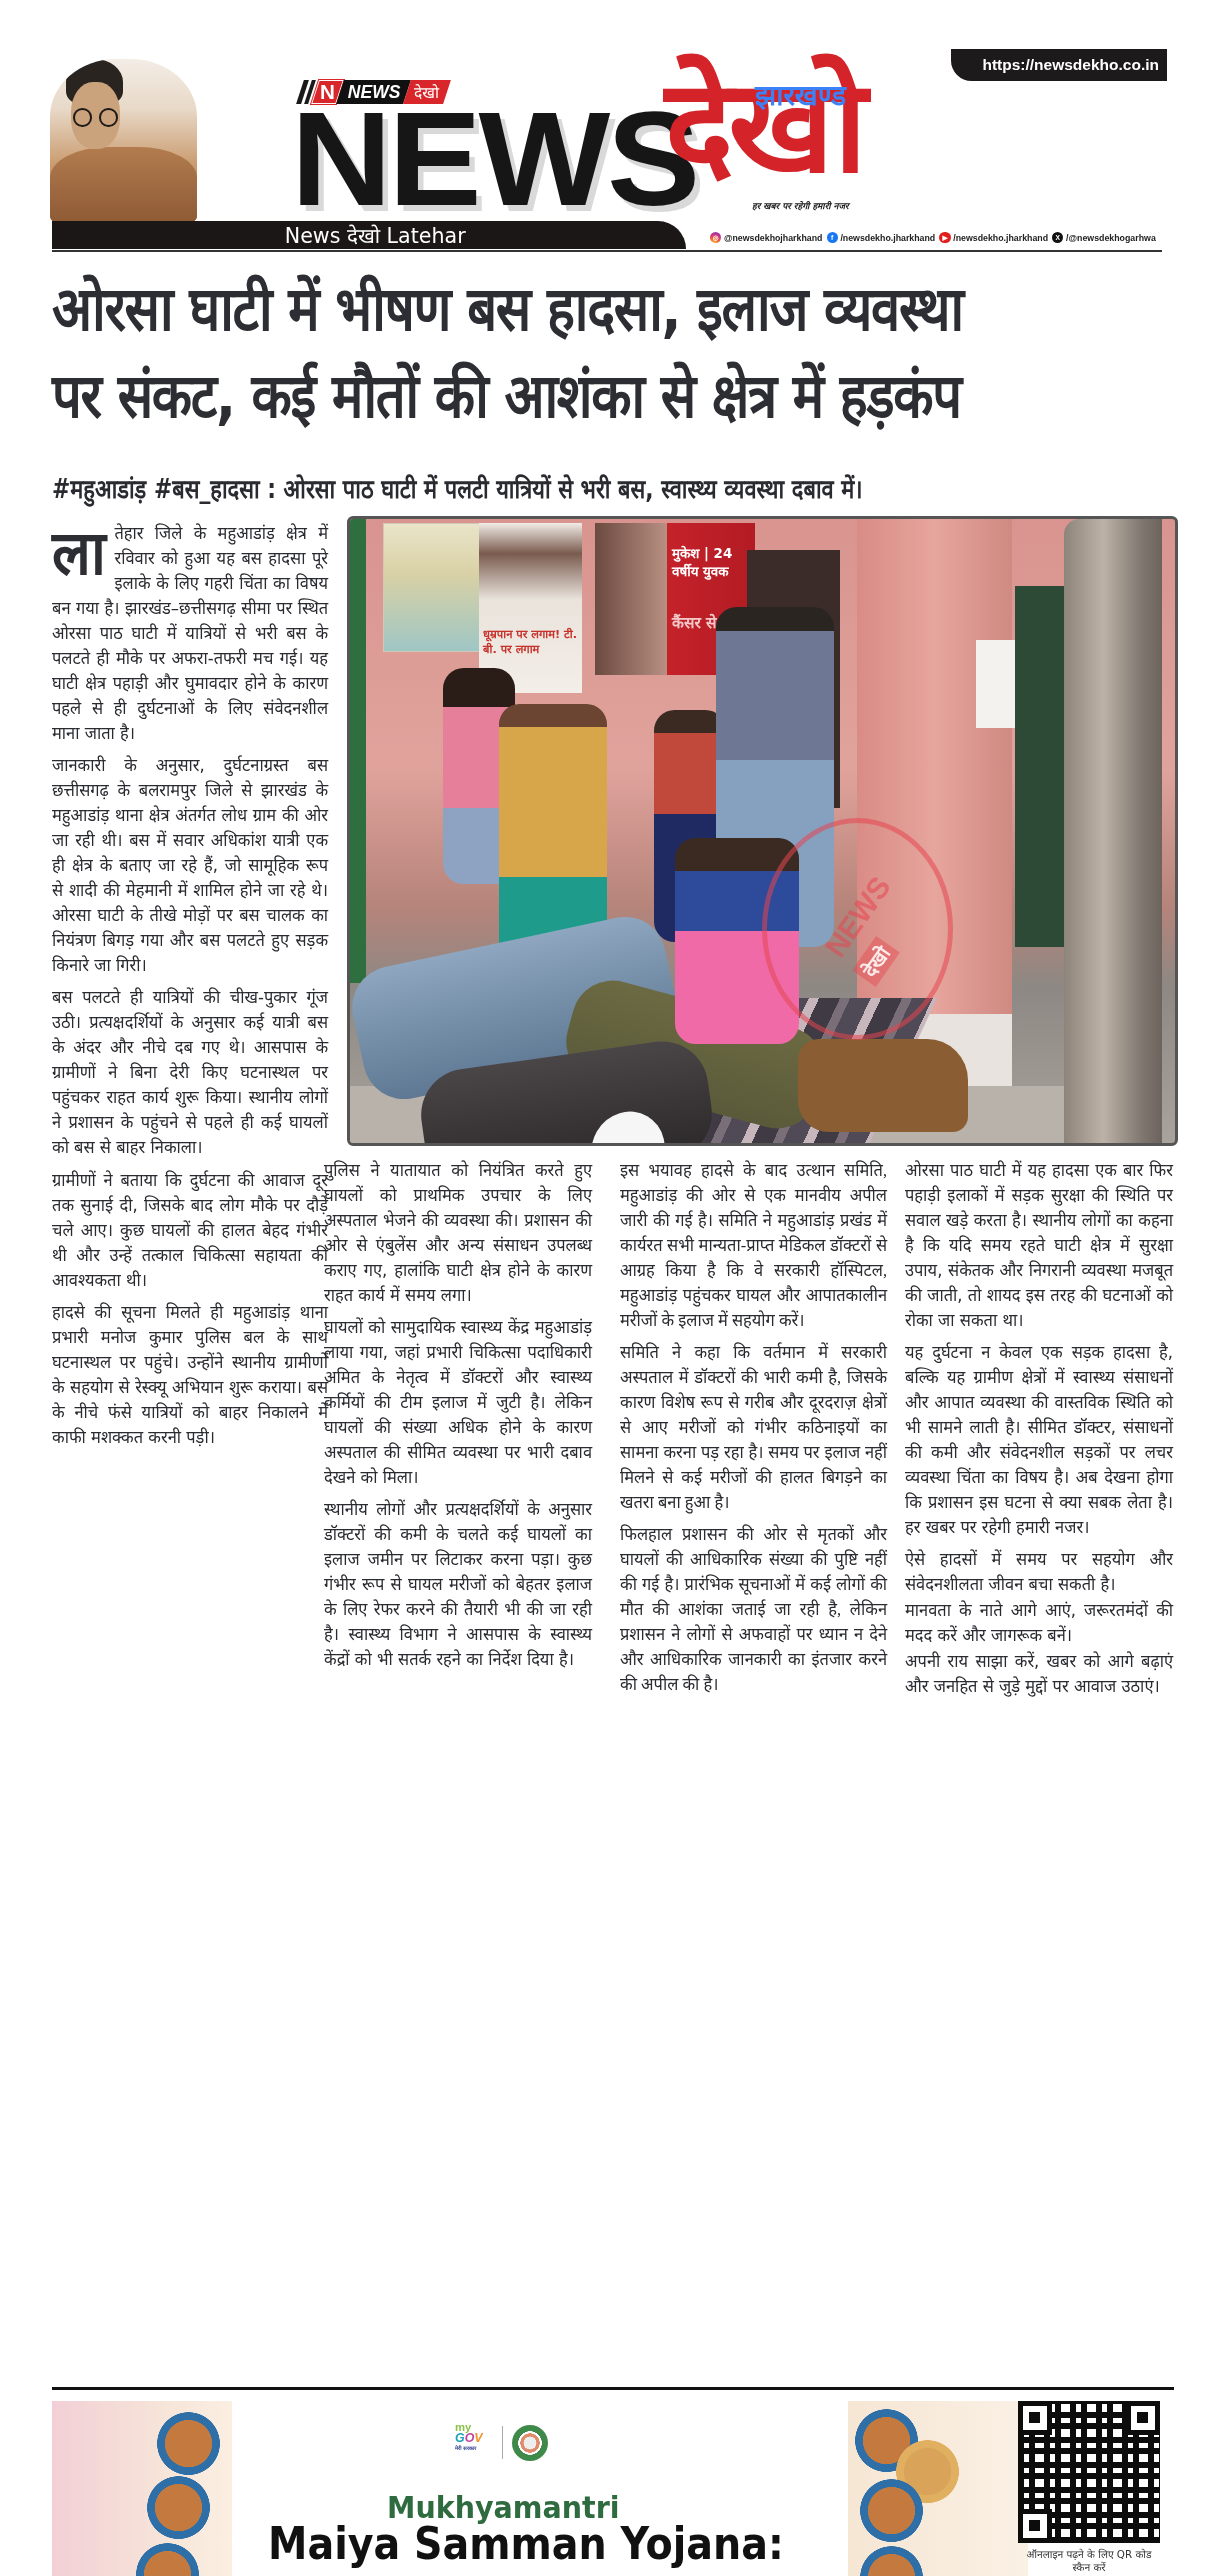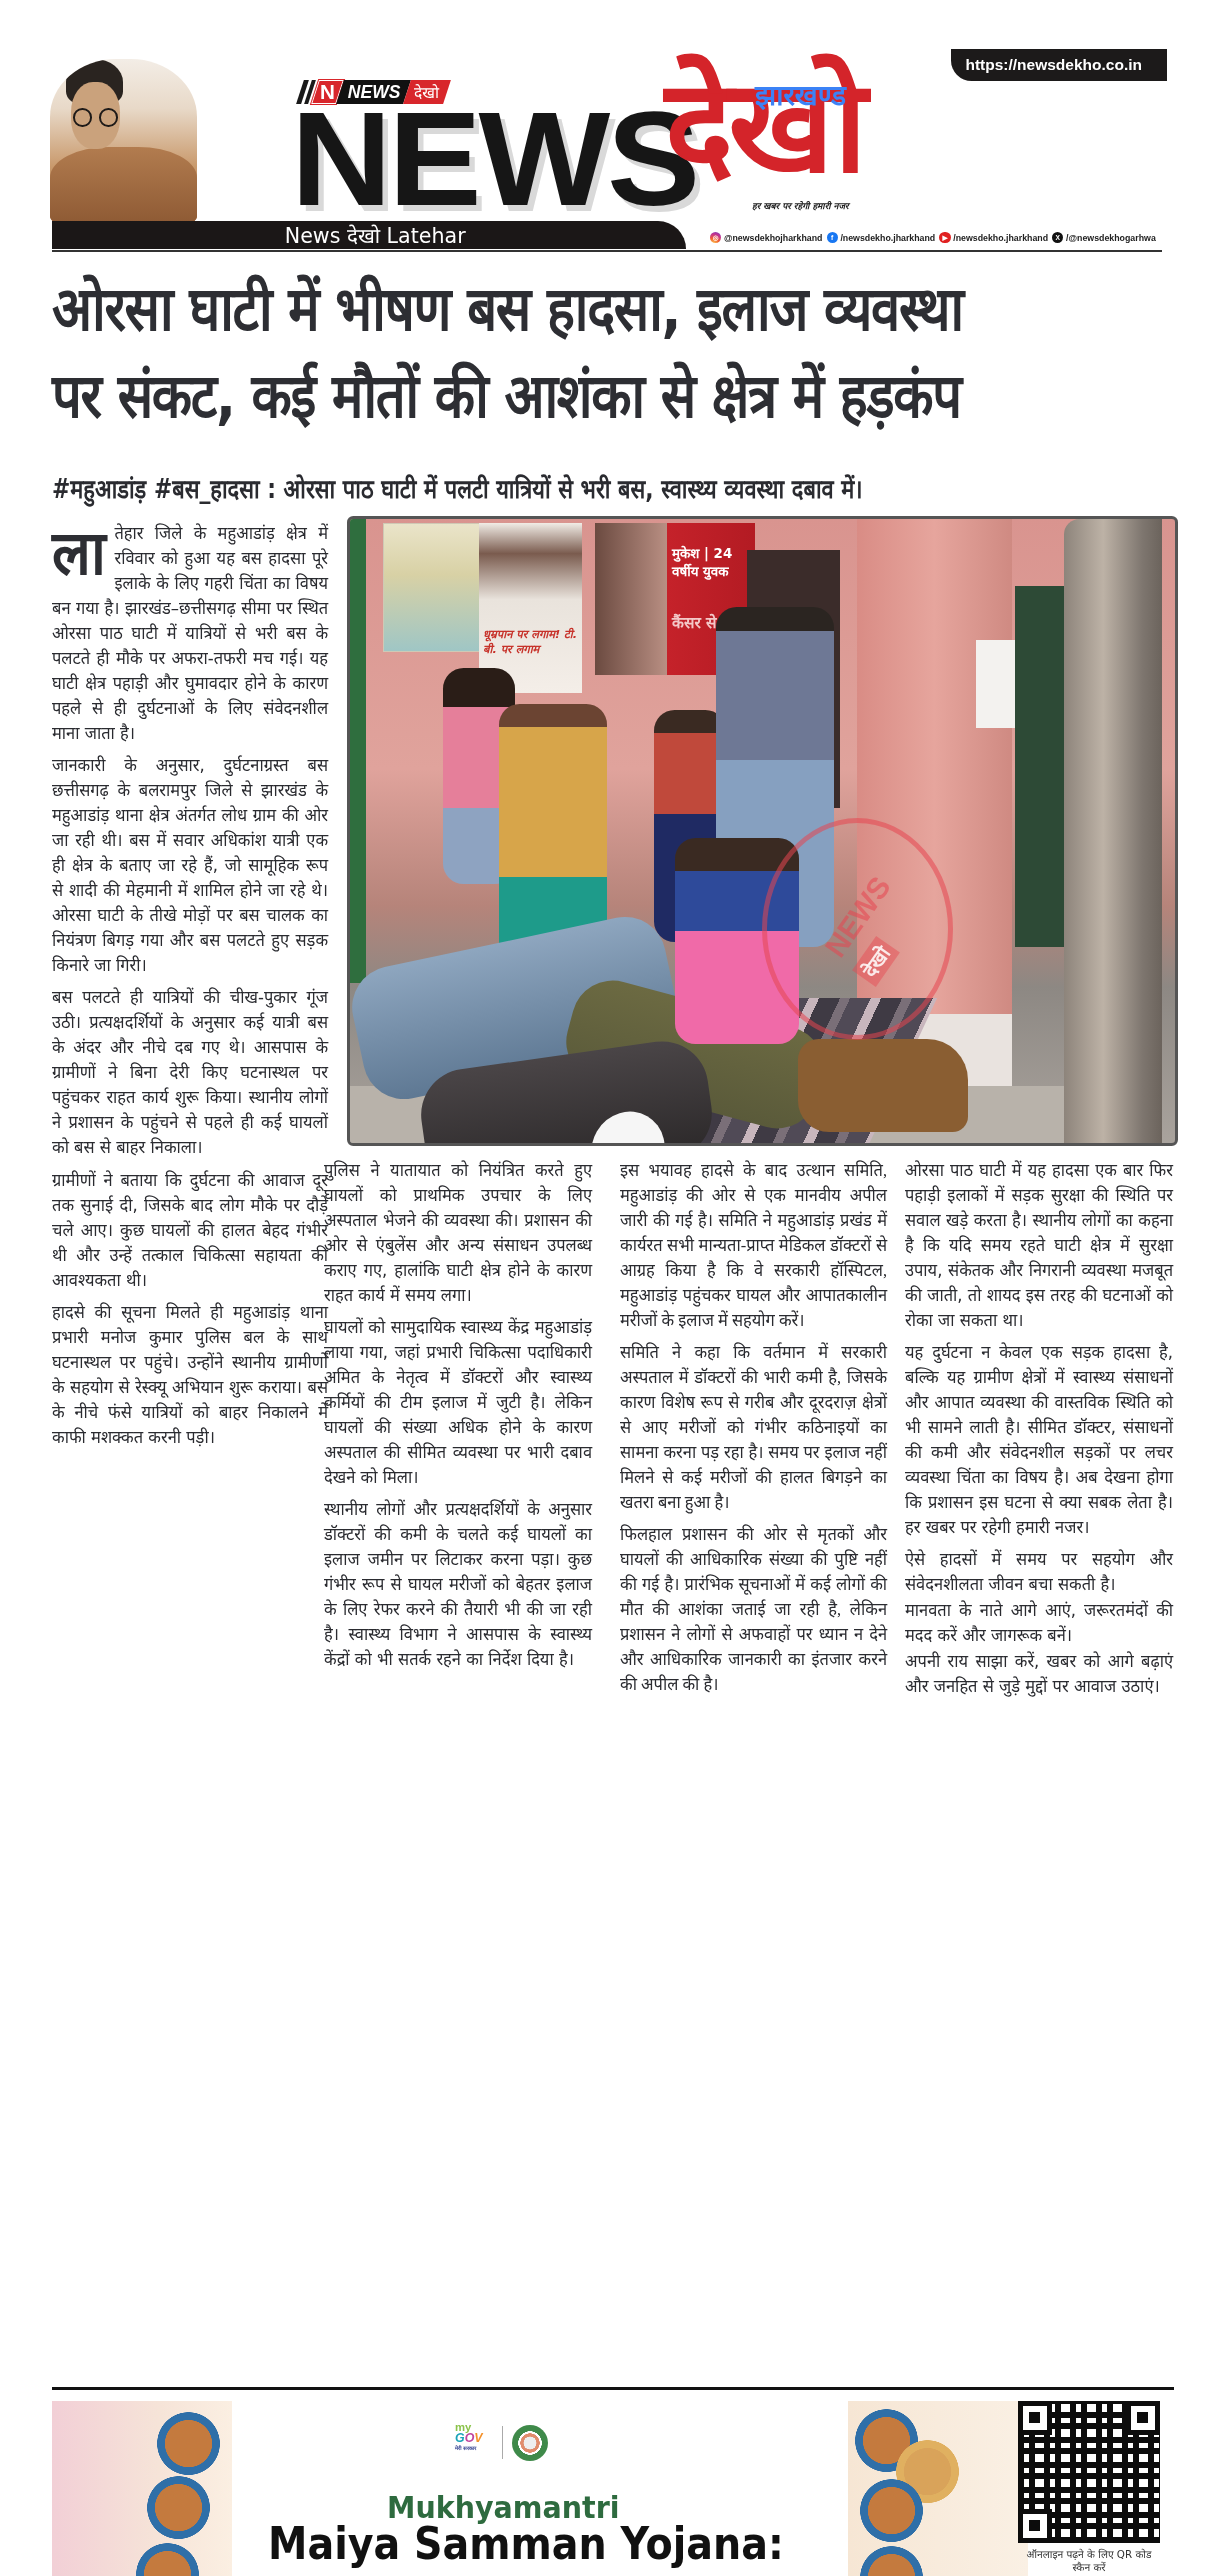--- a/index.html
+++ b/index.html
@@ -13,21 +13,21 @@
     border-radius: 45% 45% 8% 8% / 35% 35% 5% 5%; overflow: hidden; }
   .portrait .hair { position: absolute; left: 15.5px; top: 0; width: 57px; height: 46px; background: #2a2420; border-radius: 50% 50% 30% 30%; }
   .portrait .face { position: absolute; left: 20.6px; top: 23px; width: 49px; height: 67px; background: #caa27c; border-radius: 45%; }
   .portrait .glasses { position: absolute; left: 23px; top: 49px; width: 46px; height: 15.5px; }
   .portrait .glasses span { position: absolute; top: 0; width: 18.5px; height: 18.5px; border: 2.6px solid #1e1a18; border-radius: 50%; }
   .portrait .glasses span:first-child { left: 0; } .portrait .glasses span:last-child { left: 26px; }
   .portrait .coat { position: absolute; left: 0; top: 88px; width: 147px; height: 77px; background: linear-gradient(180deg,#b27c4f,#8e5a34); border-radius: 40% 40% 0 0; }
 
   .url-badge { position: absolute; left: 951px; top: 49px; width: 216px; height: 32px; background: #1c1a1a; color: #fff;
     border-radius: 0 0 0 20.6px; font-family: "Liberation Sans", sans-serif; font-weight: bold; font-size: 15.5px;
-    display: flex; align-items: center; justify-content: flex-end; padding-right: 25px; }
+    display: flex; align-items: center; justify-content: flex-end; padding-right: 8px; }
 
   .mini-logo { position: absolute; left: 300px; top: 80px; height: 24px; display: flex; align-items: stretch; transform: skewX(-18deg); }
   .mini-logo .stripe { width: 4.6px; background: #1a1a1a; margin-right: 3.1px; }
   .mini-logo .n-box { width: 25px; background: #d8262b; color: #fff; font-family: "Liberation Sans", sans-serif; font-weight: bold; font-size: 20.6px; display: flex; align-items: center; justify-content: center; border: 1.5px solid #fff; outline: 1px solid #d8262b; }
   .mini-logo .news { background: #111; color: #fff; font-family: "Liberation Sans", sans-serif; font-weight: bold; font-style: italic; font-size: 17.5px; padding: 0 7.2px; display: flex; align-items: center; }
   .mini-logo .dekho { background: #d8262b; color: #fff; font-size: 15.5px; padding: 0 7.2px; display: flex; align-items: center; }
   .mini-logo span.txt { transform: skewX(18deg); display: inline-block; }
 
   .big-news { position: absolute; left: 291px; top: 93px; font-family: "Liberation Sans", sans-serif; font-weight: bold;
     font-size: 133px; letter-spacing: -3.1px; color: #161616; line-height: 1; transform: scaleX(1.05); transform-origin: left top;
@@ -53,21 +53,21 @@
   .headline { position: absolute; left: 52px; top: 265px; width: 1123px; font-family: "DejaVu Sans", sans-serif; font-weight: bold;
     font-size: 61px; line-height: 87px; color: #2d2e33; letter-spacing: -1.5px; transform: scaleX(0.86); transform-origin: left top; width: 1306px; }
   .subhead { position: absolute; left: 52px; top: 470px; width: 1123px; font-family: "DejaVu Sans", sans-serif; font-weight: bold;
     font-size: 26px; color: #2a2b30; white-space: nowrap; transform: scaleX(0.84); transform-origin: left top; }
 
   
   .photo { position: absolute; left: 347px; top: 516px; width: 831px; height: 630px; border: 3.1px solid #555; border-radius: 6.2px; overflow: hidden;
     background: linear-gradient(180deg, #d9948f 0%, #e0a39c 40%, #b6847a 62%, #8d8883 75%, #a9a39d 100%); }
   .photo .wall-left { position: absolute; left: 0; top: 0; width: 15.5px; height: 464px; background: #2f6e3e; }
   .photo .poster1 { position: absolute; left: 33px; top: 4.1px; width: 98px; height: 129px; background: linear-gradient(180deg,#eae4c9,#d8d1a5 40%,#9fc6c5); border: 1px solid #cfc9b5; }
-  .photo .poster2 { position: absolute; left: 129px; top: 4.1px; width: 103px; height: 170px; background: linear-gradient(180deg,#f1ece6 0%, #7a5b4e 18%, #e9e3dc 45%, #f4eee8 100%); font-style: italic; }
+  .photo .poster2 { position: absolute; left: 129px; top: 4.1px; width: 103px; height: 170px; background: linear-gradient(180deg,#f1ece6 0%, #7a5b4e 18%, #e9e3dc 45%, #f4eee8 100%); }
   .photo .poster2 .red { position: absolute; left: 4.1px; top: 103px; font-size: 11.3px; color: #c7322a; font-weight: bold; }
   .photo .poster3 { position: absolute; left: 237px; top: 4.1px; width: 160px; height: 152px; background: linear-gradient(90deg,#6b4a40 0%, #b98f83 45%, #c5222a 45%, #b31b23 100%); margin-left: 8px; }
   .photo .poster3 .txt { position: absolute; left: 77px; top: 20.6px; width: 77px; font-size: 13.4px; color: #fff; font-weight: bold; }
   .photo .poster3 .txt2 { position: absolute; left: 77px; top: 88px; font-size: 15.5px; color: #f3c8c8; font-weight: bold; }
   .photo .door { position: absolute; left: 397px; top: 31px; width: 93px; height: 258px; background: #3b2c2a; }
   .photo .pillar { position: absolute; left: 507px; top: 0; width: 155px; height: 572px; background: linear-gradient(90deg,#d98c85,#e6a59d 50%,#cf8a82); }
   .photo .pillar-base { position: absolute; left: 492px; top: 495px; width: 170px; height: 77px; background: #e9e3df; }
   .photo .notice { position: absolute; left: 626px; top: 121px; width: 39px; height: 88px; background: #f3f2ef; }
   .photo .right-door { position: absolute; left: 665px; top: 67px; width: 72px; height: 361px; background: #2d4a36; }
   .photo .tree { position: absolute; left: 714px; top: 0; width: 98px; height: 630px; background: linear-gradient(90deg,#8d847b,#bdb2a6 40%,#7e766f 80%,#6b635c); border-radius: 15.5px 0 0 0; }

